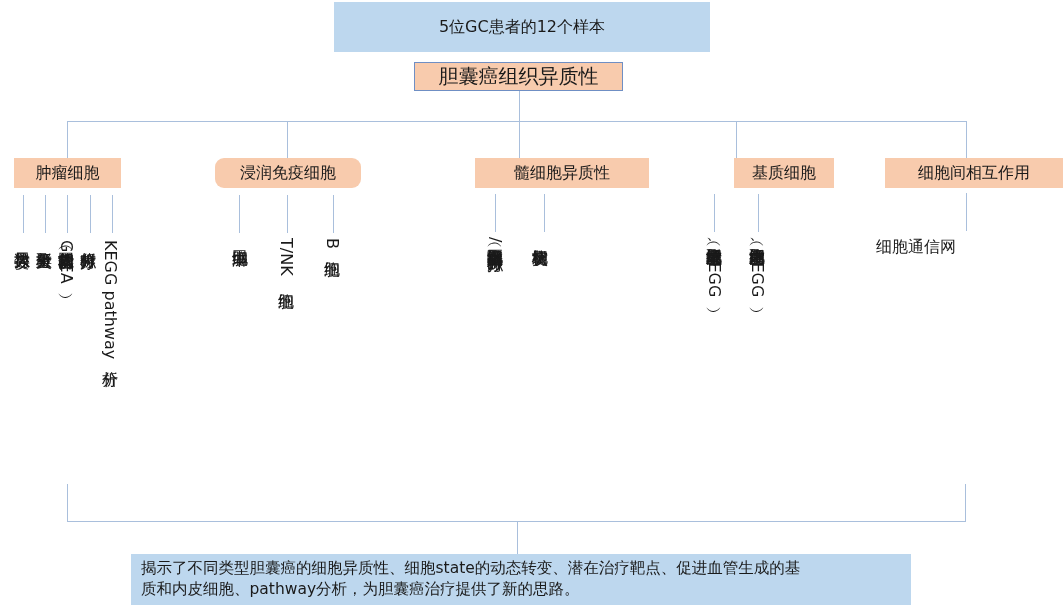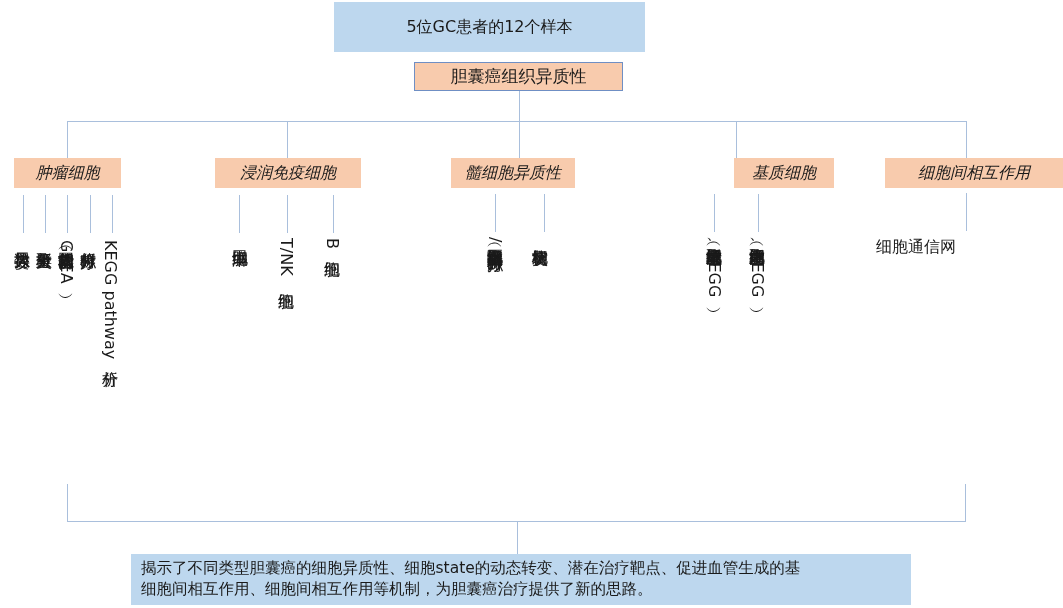--- a/index.html
+++ b/index.html
@@ -1,27 +1,27 @@
 <!DOCTYPE html>
 <html><head>
 <meta charset="utf-8">
 <style>
   html, body { margin:0; padding:0; background:#ffffff; }
   body { width:1063px; height:608px; position:relative; overflow:hidden;
          font-family:"DejaVu Sans", "Liberation Sans", sans-serif; color:#1a1a1a; }
   .abs { position:absolute; }
   .line { position:absolute; background:#a9bfdc; }
-  .top-box { left:334px; top:2px; width:311px; height:50px; background:#bdd7ee;
+  .top-box { left:334px; top:2px; width:376px; height:50px; background:#bdd7ee;
              display:flex; flex-direction:column; align-items:center; justify-content:center;
              font-size:16px; line-height:20px; }
   .root-box { left:414px; top:62px; width:209px; height:29px; background:#f8cbad;
               border:1.5px solid #6f8fc4; box-sizing:border-box;
-              display:flex; align-items:center; justify-content:center; font-size:17px; }
+              display:flex; align-items:center; justify-content:center; font-size:20px; }
   .cat-box { position:absolute; top:158px; height:30px; background:#f8cbad;
-             display:flex; align-items:center; justify-content:center; font-size:16px;font-style:italic; }
+             display:flex; align-items:center; justify-content:center; font-size:16px; }
   .vtext { position:absolute; writing-mode:vertical-rl; text-orientation:mixed;
            font-size:16px; line-height:18px; letter-spacing:0px; white-space:nowrap; }
   .leaf-h { position:absolute; font-size:16px; line-height:21px; }
   .bottom-box { left:131px; top:554px; width:780px; height:51px; background:#bdd7ee;
                 box-sizing:border-box; padding:4px 0 0 10px; font-size:15.5px; line-height:21px; }
 </style>
 </head>
 <body>
 
 <div class="abs top-box">
@@ -37,24 +37,24 @@
 
 <div class="line" style="left:67px; top:121px; width:1px; height:38px;"></div>
 <div class="line" style="left:287px; top:121px; width:1px; height:38px;"></div>
 <div class="line" style="left:519px; top:121px; width:1px; height:50px;"></div>
 <div class="line" style="left:736px; top:121px; width:1px; height:38px;"></div>
 <div class="line" style="left:966px; top:121px; width:1px; height:38px;"></div>
 
 <div class="cat-box" style="left:14px; width:107px;">
   <span>肿瘤细胞</span>
 </div>
-<div class="cat-box" style="left:215px; width:146px;">
+<div class="cat-box" style="left:215px; width:146px;border-radius:9px;">
   <span>浸润免疫细胞</span>
 </div>
-<div class="cat-box" style="left:451px; width:124px;">
+<div class="cat-box" style="left:475px; width:174px;">
   <span>髓细胞异质性</span>
 </div>
 <div class="cat-box" style="left:688px; width:100px;margin-left:46px;">
   <span>基质细胞</span>
 </div>
 <div class="cat-box" style="left:885px; width:178px;">
   <span>细胞间相互作用</span>
 </div>
 
 <div class="line" style="left:23px; top:195px; width:1px; height:38px;"></div>
@@ -95,14 +95,14 @@
   <div>细胞通信网</div>
 </div>
 
 <div class="line" style="left:67px; top:484px; width:1px; height:38px;"></div>
 <div class="line" style="left:965px; top:484px; width:1px; height:38px;"></div>
 <div class="line" style="left:67px; top:521px; width:899px; height:1px;"></div>
 <div class="line" style="left:517px; top:521px; width:1px; height:33px;"></div>
 
 <div class="abs bottom-box">
   <div>揭示了不同类型胆囊癌的细胞异质性、细胞state的动态转变、潜在治疗靶点、促进血管生成的基</div>
-  <div>细胞间相互作用、细胞间相互作用等机制，为胆囊癌治疗提供了新的思路。</div>
+  <div>质和内皮细胞、pathway分析，为胆囊癌治疗提供了新的思路。</div>
 </div>
 
 </body></html>

